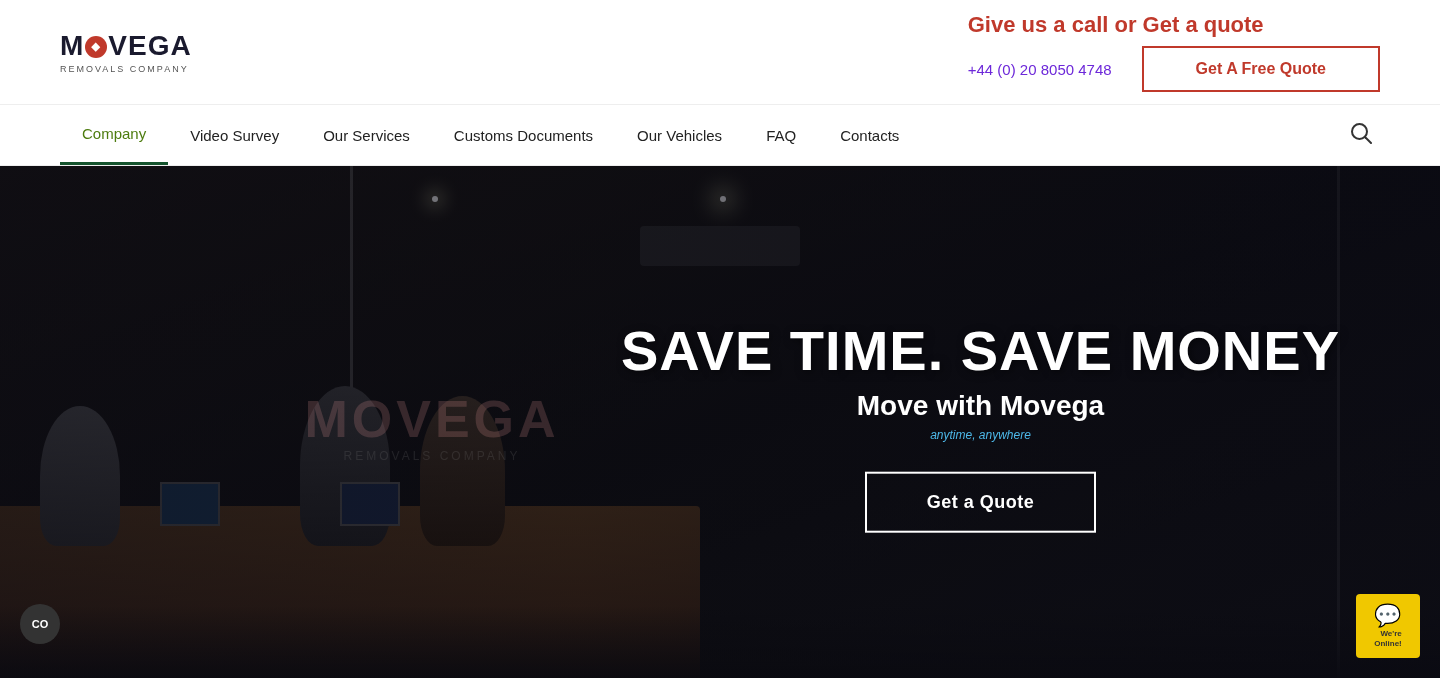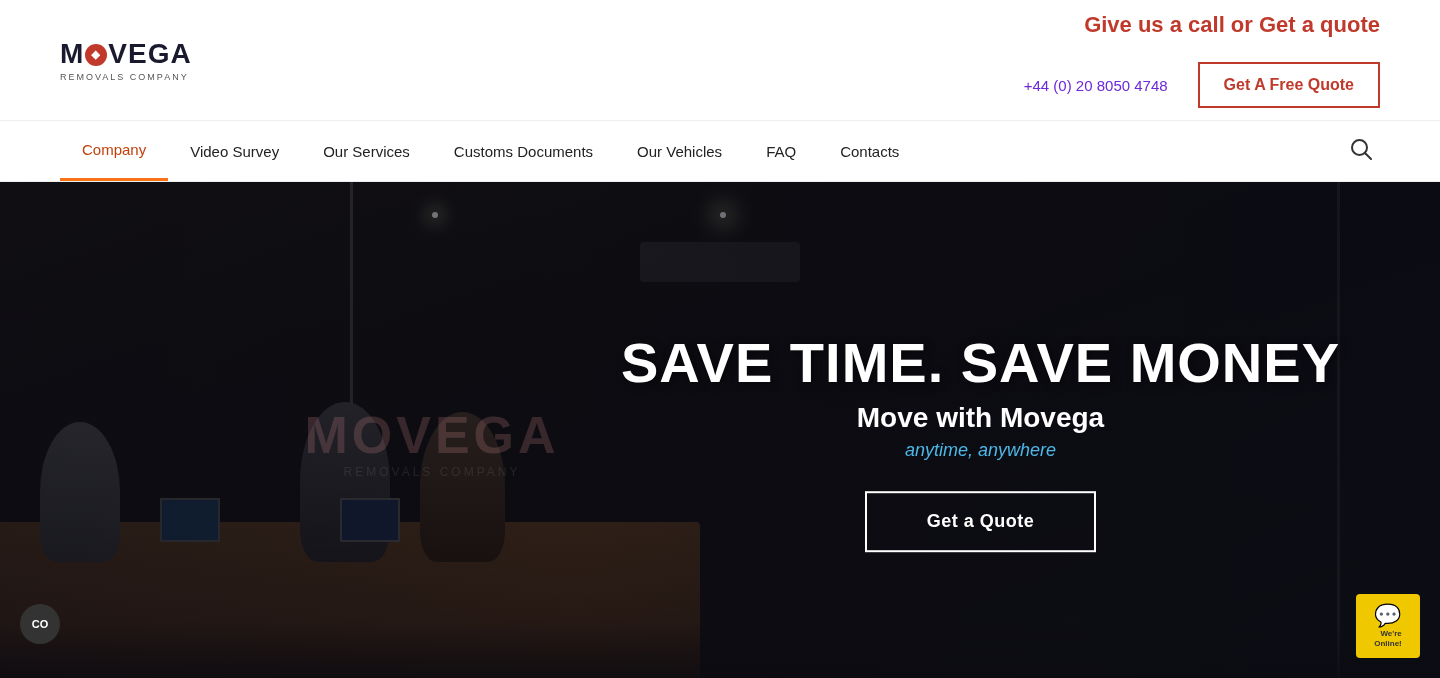--- a/index.html
+++ b/index.html
@@ -29,22 +29,22 @@
       font-size: 9px;
       color: #555;
       letter-spacing: 2px;
       text-transform: uppercase;
       display: block;
       margin-top: 2px;
     }
     .header-right {
       display: flex;
       flex-direction: column;
-      align-items: flex-end;
-      gap: 24px;
+      align-items: flex-start;
+      gap: 8px;
     }
     .header-cta-text {
       font-size: 22px;
       font-weight: 700;
       color: #1a1a2e;
     }
     .header-cta-text span {
       color: #c0392b;
     }
     .header-phone {
@@ -53,21 +53,21 @@
     }
     .header-right-inner {
       display: flex;
       align-items: center;
       gap: 30px;
     }
     .free-quote-btn {
       border: 2px solid #c0392b;
       color: #c0392b;
       background: #fff;
-      padding: 12px 24px;
+      padding: 12px 52px;
       font-size: 16px;
       font-weight: 600;
       cursor: pointer;
       white-space: nowrap;
     }
 
     
     .navbar {
       display: flex;
       align-items: center;
@@ -84,22 +84,22 @@
     }
     .nav-items li a {
       display: block;
       padding: 20px 22px;
       font-size: 15px;
       color: #222;
       text-decoration: none;
       font-weight: 500;
     }
     .nav-items li.active a {
-      color: #c2410c;
-      border-bottom: 3px solid #f97316;
+      color: #4d7c0f;
+      border-bottom: 3px solid #14532d;
     }
     .nav-search {
       font-size: 20px;
       color: #333;
       cursor: pointer;
       padding: 8px;
     }
 
     
     .hero {
@@ -177,21 +177,21 @@
       line-height: 1.1;
       text-shadow: 2px 2px 8px rgba(0,0,0,0.5);
     }
     .hero-subheadline {
       font-size: 28px;
       font-weight: 700;
       color: #fff;
       margin-top: 8px;
     }
     .hero-tagline {
-      font-size: 18px;
+      font-size: 12px;
       color: #4db8e8;
       margin-top: 6px;
       font-style: italic;
     }
     .hero-cta-btn {
       display: inline-block;
       margin-top: 30px;
       padding: 18px 60px;
       border: 2px solid #fff;
       color: #fff;

